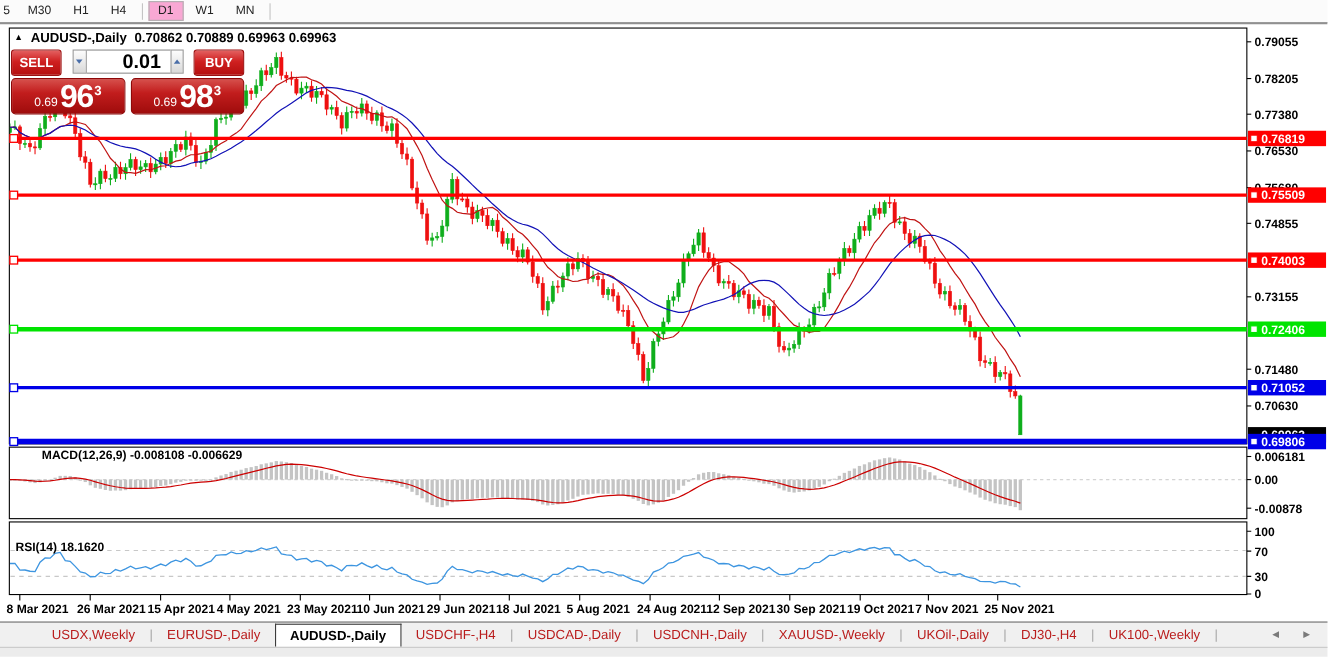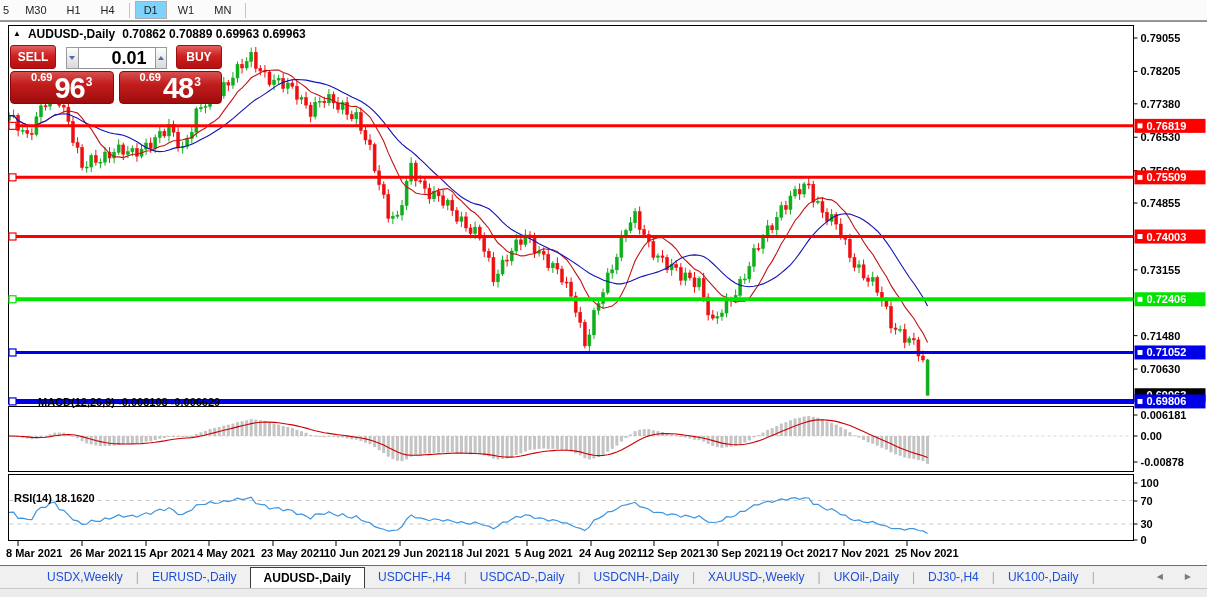--- a/index.html
+++ b/index.html
@@ -12,37 +12,37 @@
   #toolbar {
     position:absolute; top:0; left:0; width:1207px; height:20px;
     background:#fbfbfb; border-bottom:1px solid #9a9a9a;
     display:flex; align-items:center; padding-left:0;
   }
   .tf-btn {
     font-size:11px; color:#222; padding:2px 8px; margin:0 1px;
     border:1px solid transparent; cursor:default; white-space:nowrap;
   }
   .tf-btn.first { padding:2px 4px 2px 1px; }
-  .tf-btn.active { background:#7dd3fc; border:1px solid #b0b0b0; }
+  .tf-btn.active { background:#f9a8d4; border:1px solid #b0b0b0; }
   .tf-sep { width:1px; height:15px; background:#c4c4c4; margin:0 4px; }
 
   
   #chart-svg { position:absolute; top:0; left:0; }
   #chart-svg text { font-family:"Liberation Sans", sans-serif; }
 
   
   #title-bar {
     position:absolute; top:27px; left:13px; font-size:12px; font-weight:600;
     color:#000; display:flex; align-items:center; gap:7px; white-space:nowrap;
   }
   #title-bar .tri { font-size:8px; position:relative; top:-1px; }
 
   
   #one-click { position:absolute; top:45px; left:10px; width:212px; }
-  #oc-row1 { display:flex; align-items:flex-end; height:24px; }
+  #oc-row1 { display:flex; align-items:flex-start; height:24px; }
   .oc-small-btn {
     width:47px; height:22px; border-radius:3px; color:#fff; font-size:12px; font-weight:bold;
     background:linear-gradient(180deg,#e36060 0%, #cf2020 45%, #b40f0f 100%);
     border:1px solid #9d0f0f; display:flex; align-items:center; justify-content:center; cursor:pointer;
   }
   .oc-spin {
     width:13px; height:22px; box-sizing:border-box; border:1px solid #9a9a9a;
     background:linear-gradient(#fdfdfd,#d9d9d9); display:flex; align-items:center; justify-content:center; cursor:pointer;
   }
   .tri-down { width:0; height:0; border-left:3px solid transparent; border-right:3px solid transparent; border-top:4px solid #4a6ea9; }
@@ -51,39 +51,39 @@
     width:68px; height:20px; box-sizing:content-box; border:1px solid #8f8f8f; border-left:none; border-right:none;
     font-family:"Liberation Sans",sans-serif; font-size:18px; font-weight:bold; text-align:right; padding:0 8px 0 0; outline:none;
   }
   #oc-buy-wrap { margin-left:9px; }
   #oc-row2 { display:flex; gap:5px; margin-top:2px; }
   .oc-big-btn {
     width:102px; height:30px; border-radius:4px; border:1px solid #8e0808;
     background:linear-gradient(180deg,#d6504c 0%, #c21d1d 40%, #9f0c0c 100%);
     color:#fff; display:flex; align-items:flex-end; justify-content:center; padding-bottom:1px; cursor:pointer;
   }
-  .oc-big-btn .pfx { font-size:11px; font-weight:bold; margin-right:2px; margin-bottom:19px; }
+  .oc-big-btn .pfx { font-size:11px; font-weight:normal; margin-right:2px; margin-bottom:3px; }
   .oc-big-btn .big { font-size:29px; font-weight:bold; line-height:0.92; letter-spacing:-1px; }
   .oc-big-btn .sup { font-size:12px; font-weight:bold; margin-bottom:13px; margin-left:1px; }
 
   
   .ind-label {
     position:absolute; left:14px; font-size:11px; font-weight:600; color:#000; white-space:nowrap;
   }
-  #macd-label { top:396px;padding-left:24px; }
+  #macd-label { top:408px;padding-left:24px; }
   #rsi-label  { top:492px; }
 
   
   #tabs {
     position:absolute; top:565px; left:0; width:1207px; height:23px;
     background:#f0f0f0; border-top:1px solid #6e6e6e;
     display:flex; align-items:stretch; padding-left:34px; box-sizing:border-box;
   }
   .tab {
-    font-size:12px; color:#1d4ed8; padding:4px 13px 0 13px; white-space:nowrap; cursor:pointer;
+    font-size:12px; color:#b91c1c; padding:4px 13px 0 13px; white-space:nowrap; cursor:pointer;
   }
   .tab.active {
     background:#ffffff; border:1px solid #3c3c3c; border-bottom:none;
     font-weight:bold; color:#000; margin-top:1px; padding-top:3px;
   }
   .tab-sep { color:#a8a8a8; font-size:12px; padding:4px 0 0 0; cursor:default; }
   #tab-arrows { position:absolute; right:16px; top:7px; display:flex; gap:22px; }
   #tab-arrows span { font-size:8px; color:#7a7a7a; line-height:8px; cursor:pointer; }
 
   #status-bar {
@@ -874,21 +874,21 @@
     <div id="oc-buy-wrap" class="oc-small-btn">BUY</div>
   </div>
   <div id="oc-row2">
     <div class="oc-big-btn">
       <span class="pfx">0.69</span>
       <span class="big">96</span>
       <span class="sup">3</span>
     </div>
     <div class="oc-big-btn">
       <span class="pfx">0.69</span>
-      <span class="big">48</span>
+      <span class="big">98</span>
       <span class="sup">3</span>
     </div>
   </div>
 </div>
 
 <div id="macd-label" class="ind-label">MACD(12,26,9) -0.008108 -0.006629</div>
 <div id="rsi-label" class="ind-label">RSI(14) 18.1620</div>
 
 <div id="tabs">
   <div class="tab">USDX,Weekly</div>
@@ -900,20 +900,20 @@
     <div class="tab">USDCAD-,Daily</div>
     <div class="tab-sep">|</div>
     <div class="tab">USDCNH-,Daily</div>
     <div class="tab-sep">|</div>
     <div class="tab">XAUUSD-,Weekly</div>
     <div class="tab-sep">|</div>
     <div class="tab">UKOil-,Daily</div>
     <div class="tab-sep">|</div>
     <div class="tab">DJ30-,H4</div>
     <div class="tab-sep">|</div>
-    <div class="tab">UK100-,Daily</div>
+    <div class="tab">UK100-,Weekly</div>
     <div class="tab-sep">|</div>
     <div id="tab-arrows">
     <span>◀</span>
     <span>▶</span>
   </div>
 </div>
 <div id="status-bar"></div>
 
 </body></html>

